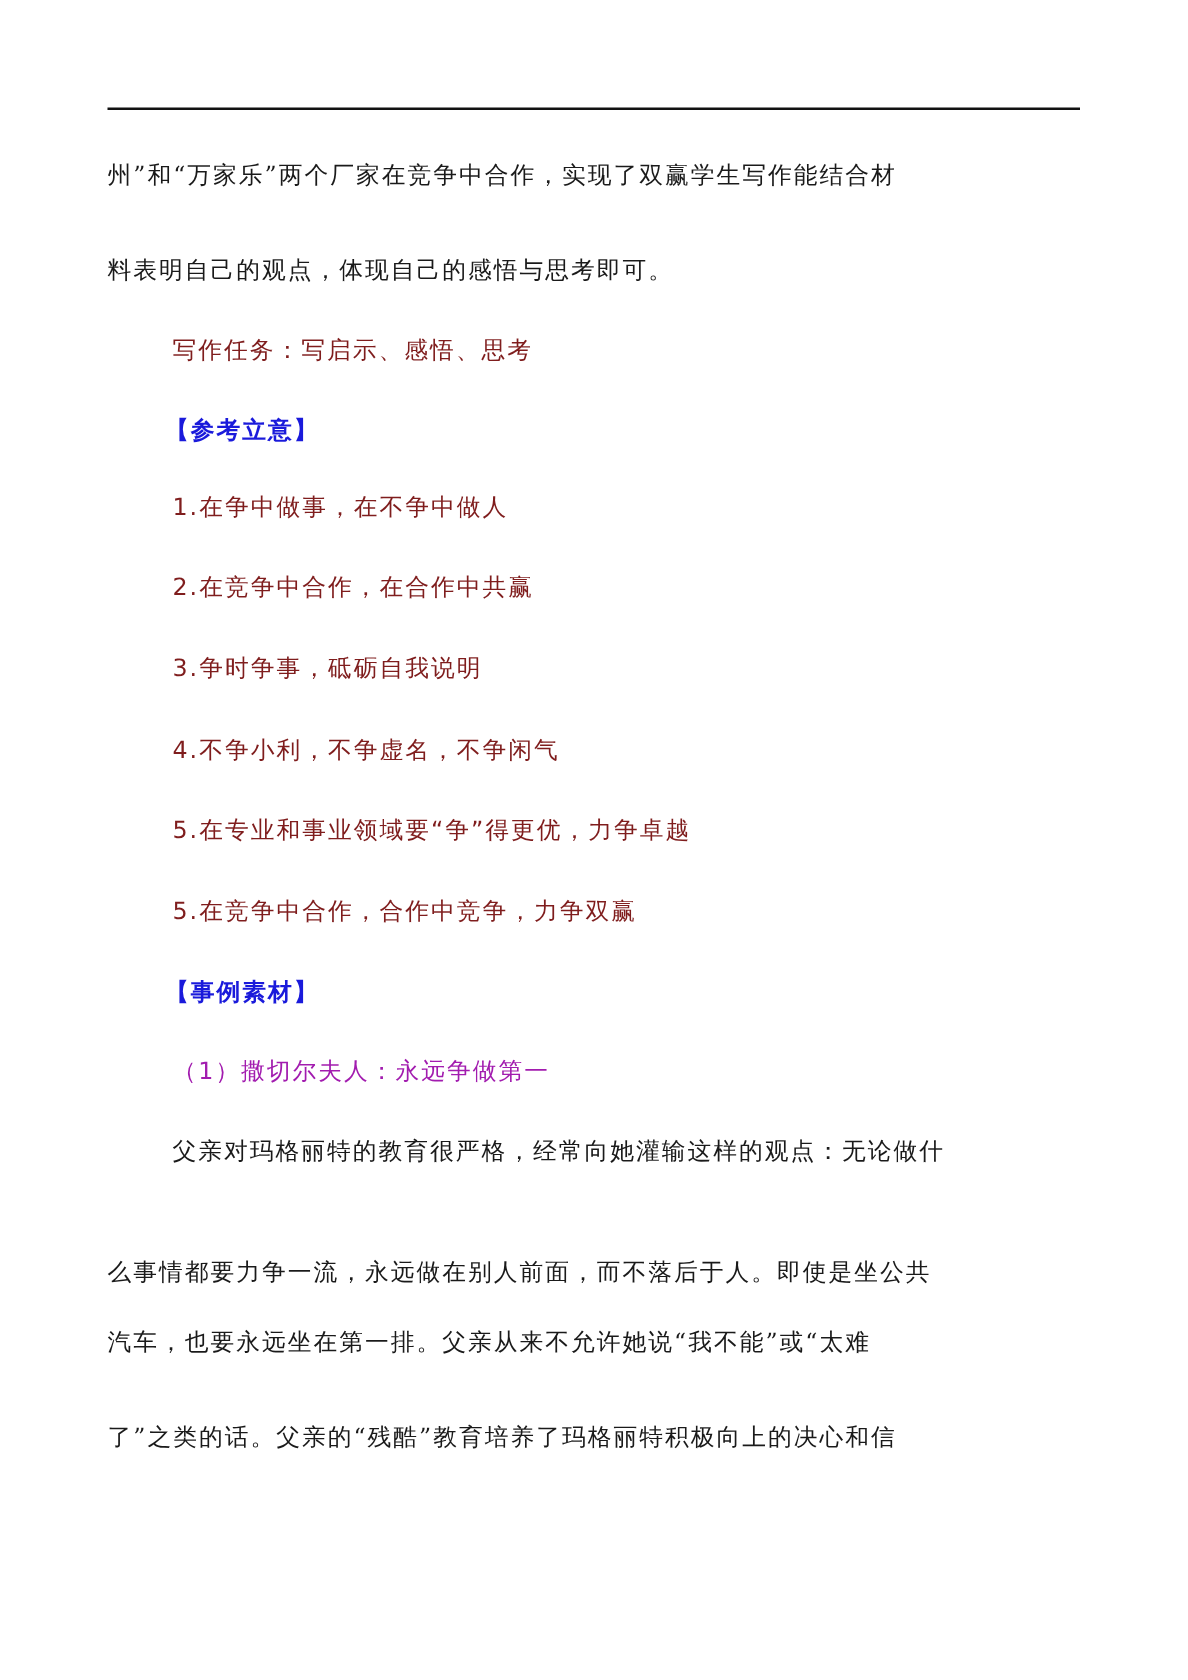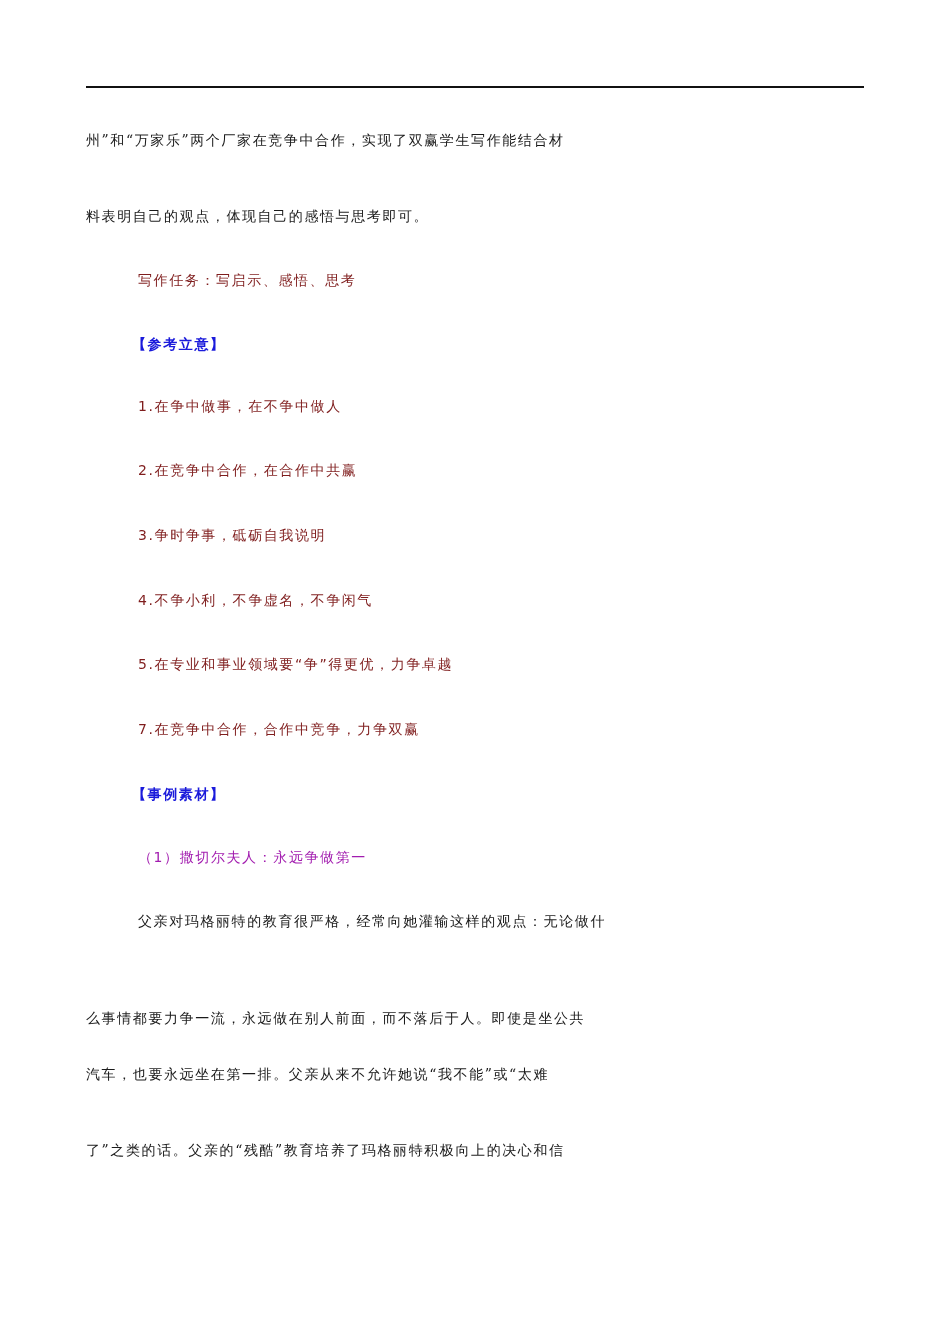--- a/index.html
+++ b/index.html
@@ -19,21 +19,21 @@
       position: absolute;
       left: 86px;
       top: 86px;
       width: 778px;
       height: 0;
       border-top: 2px solid #111111;
     }
     .line {
       position: absolute;
       left: 86px;
-      font-size: 14px;
+      font-size: 19px;
       line-height: 28px;
       white-space: nowrap;
       letter-spacing: 1.6px;
     }
     .serif {
       font-family: "DejaVu Serif", serif;
       color: #1a1a1a;
     }
     .indent {
       left: 138px;
@@ -61,21 +61,21 @@
 
 <div class="line indent gray" style="top:266px;">写作任务：写启示、感悟、思考</div>
 
 <div class="line heading-blue" style="top:330px;">【参考立意】</div>
 
 <div class="line indent gray" style="top:392px;">1.在争中做事，在不争中做人</div>
 <div class="line indent gray" style="top:456px;">2.在竞争中合作，在合作中共赢</div>
 <div class="line indent gray" style="top:521px;">3.争时争事，砥砺自我说明</div>
 <div class="line indent gray" style="top:586px;">4.不争小利，不争虚名，不争闲气</div>
 <div class="line indent gray" style="top:650px;">5.在专业和事业领域要“争”得更优，力争卓越</div>
-<div class="line indent gray" style="top:715px;">7.在竞争中合作，合作中竞争，力争双赢</div>
+<div class="line indent gray" style="top:715px;">5.在竞争中合作，合作中竞争，力争双赢</div>
 
 <div class="line heading-blue" style="top:780px;">【事例素材】</div>
 
 <div class="line heading-red" style="top:843px;">（1）撒切尔夫人：永远争做第一</div>
 
 <div class="line serif indent" style="top:907px;">父亲对玛格丽特的教育很严格，经常向她灌输这样的观点：无论做什</div>
 <div class="line serif" style="top:984px;margin-top:20px;">么事情都要力争一流，永远做在别人前面，而不落后于人。即使是坐公共</div>
 <div class="line serif" style="top:1060px;">汽车，也要永远坐在第一排。父亲从来不允许她说“我不能”或“太难</div>
 <div class="line serif" style="top:1136px;">了”之类的话。父亲的“残酷”教育培养了玛格丽特积极向上的决心和信</div>
 

